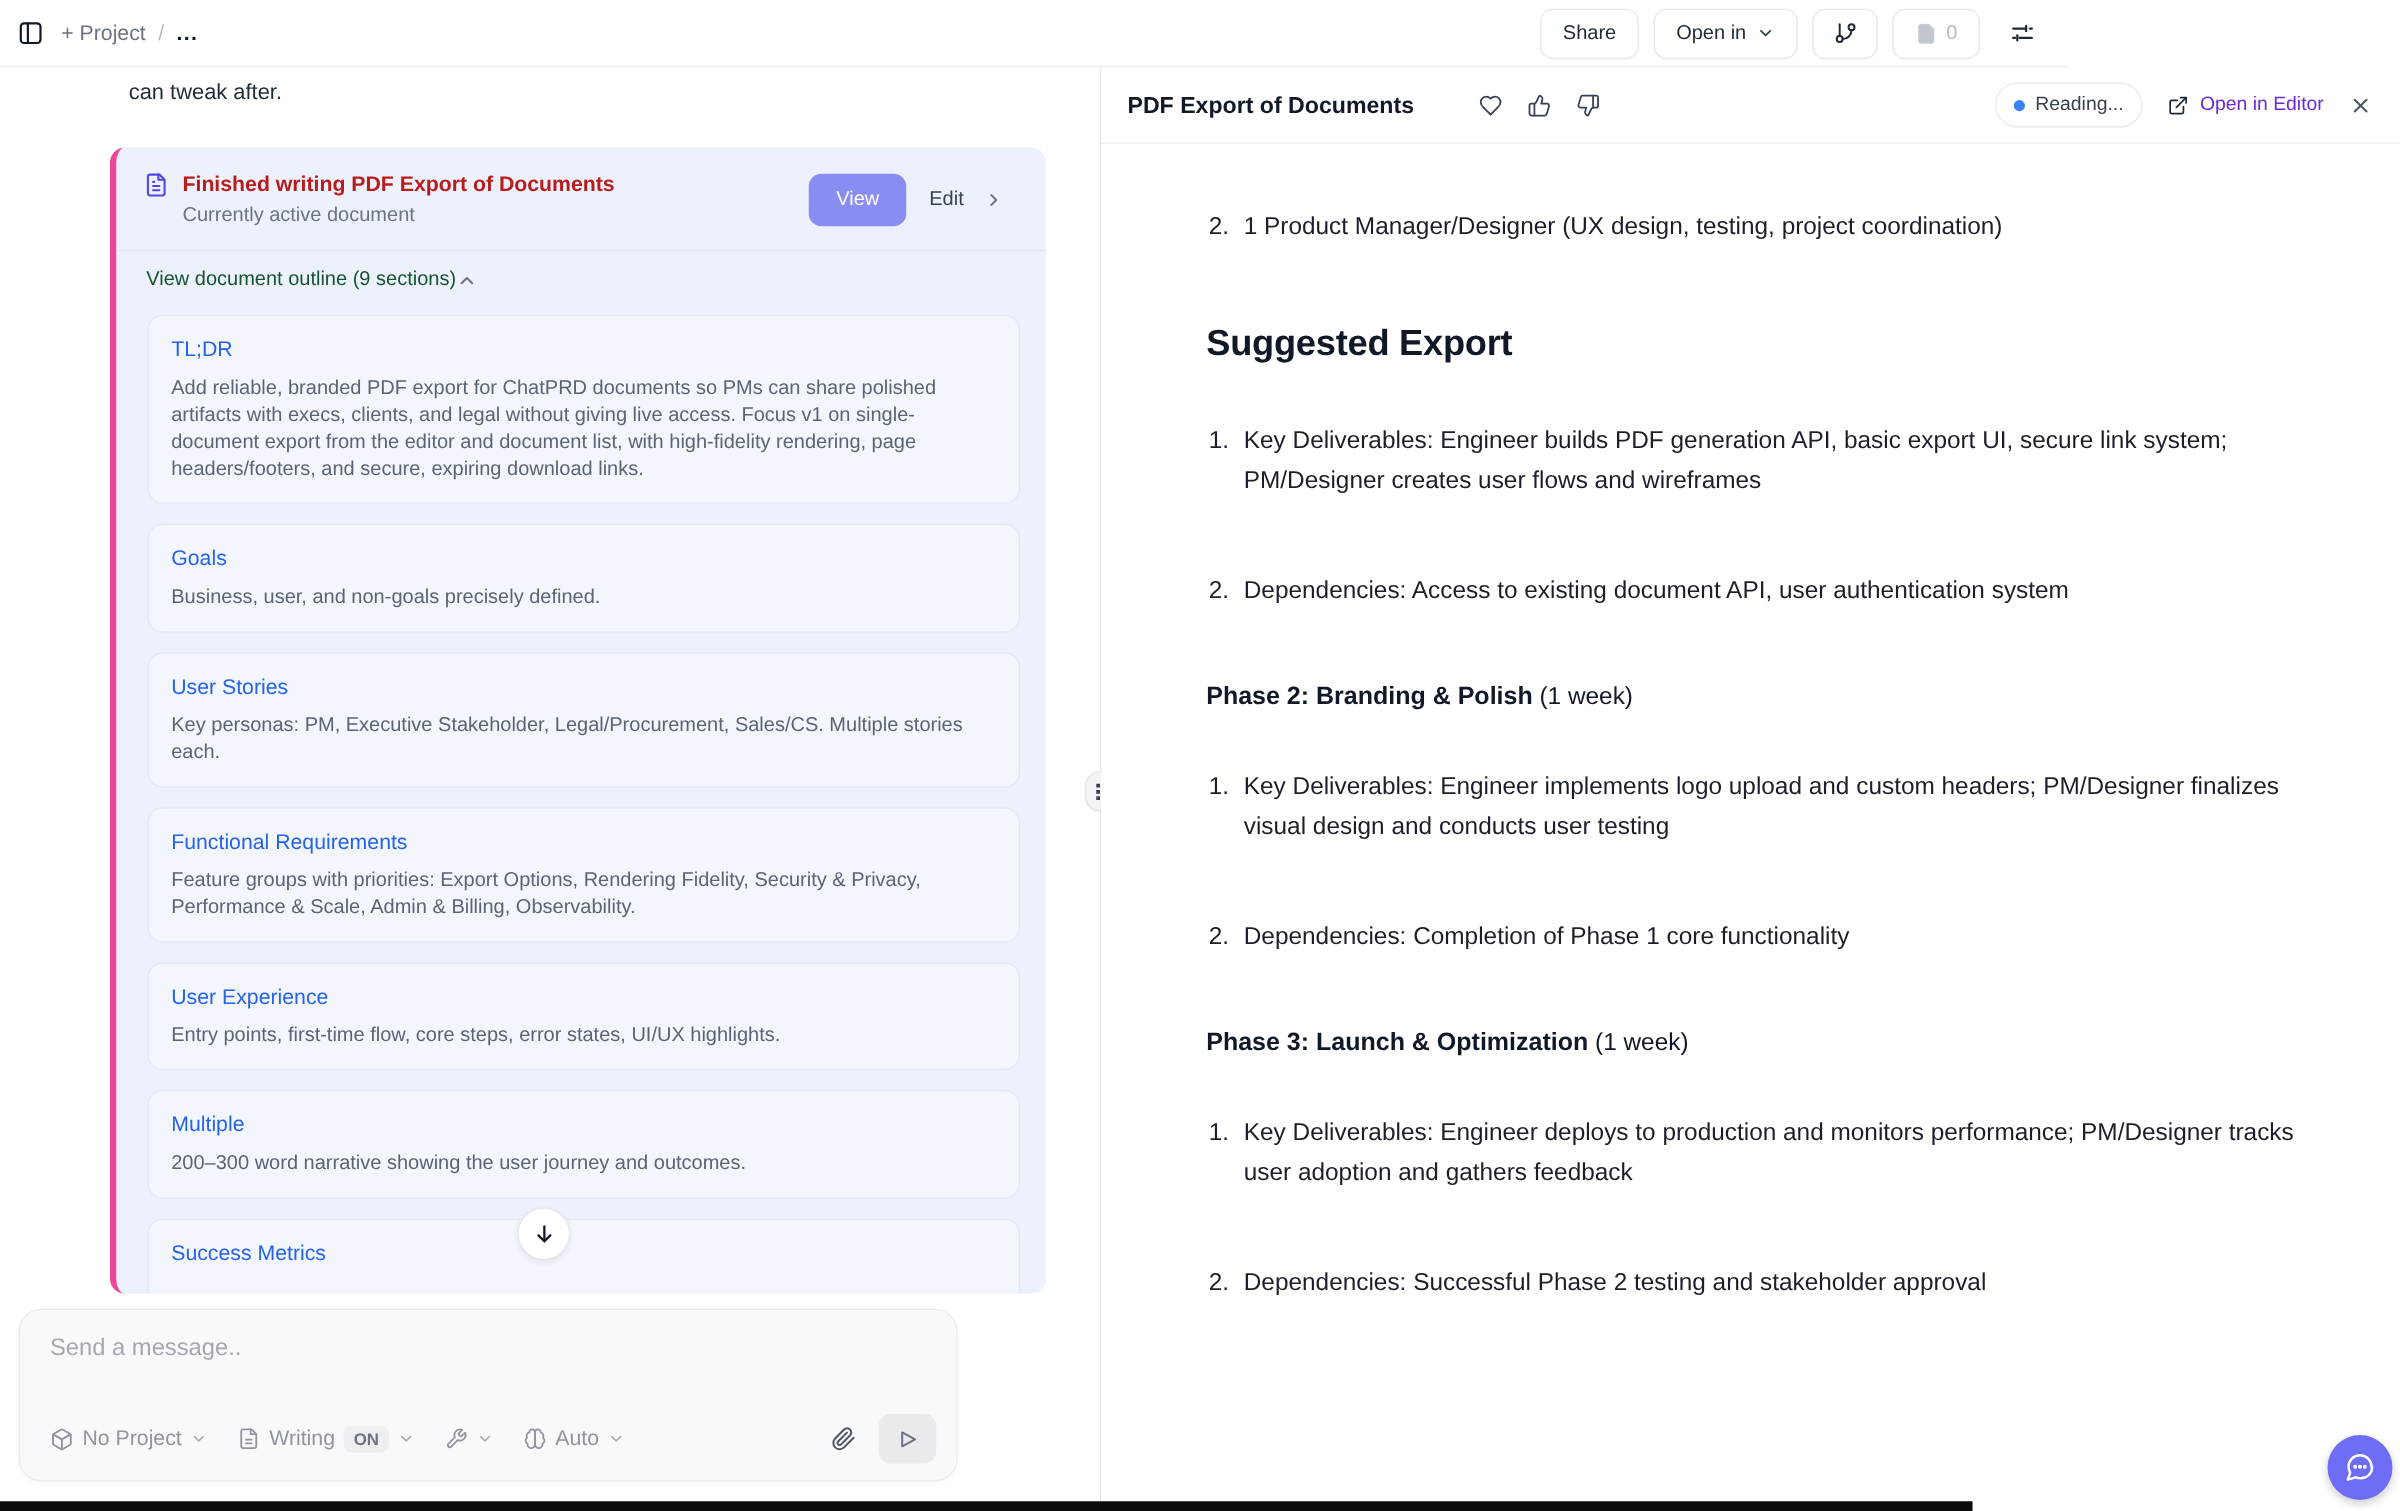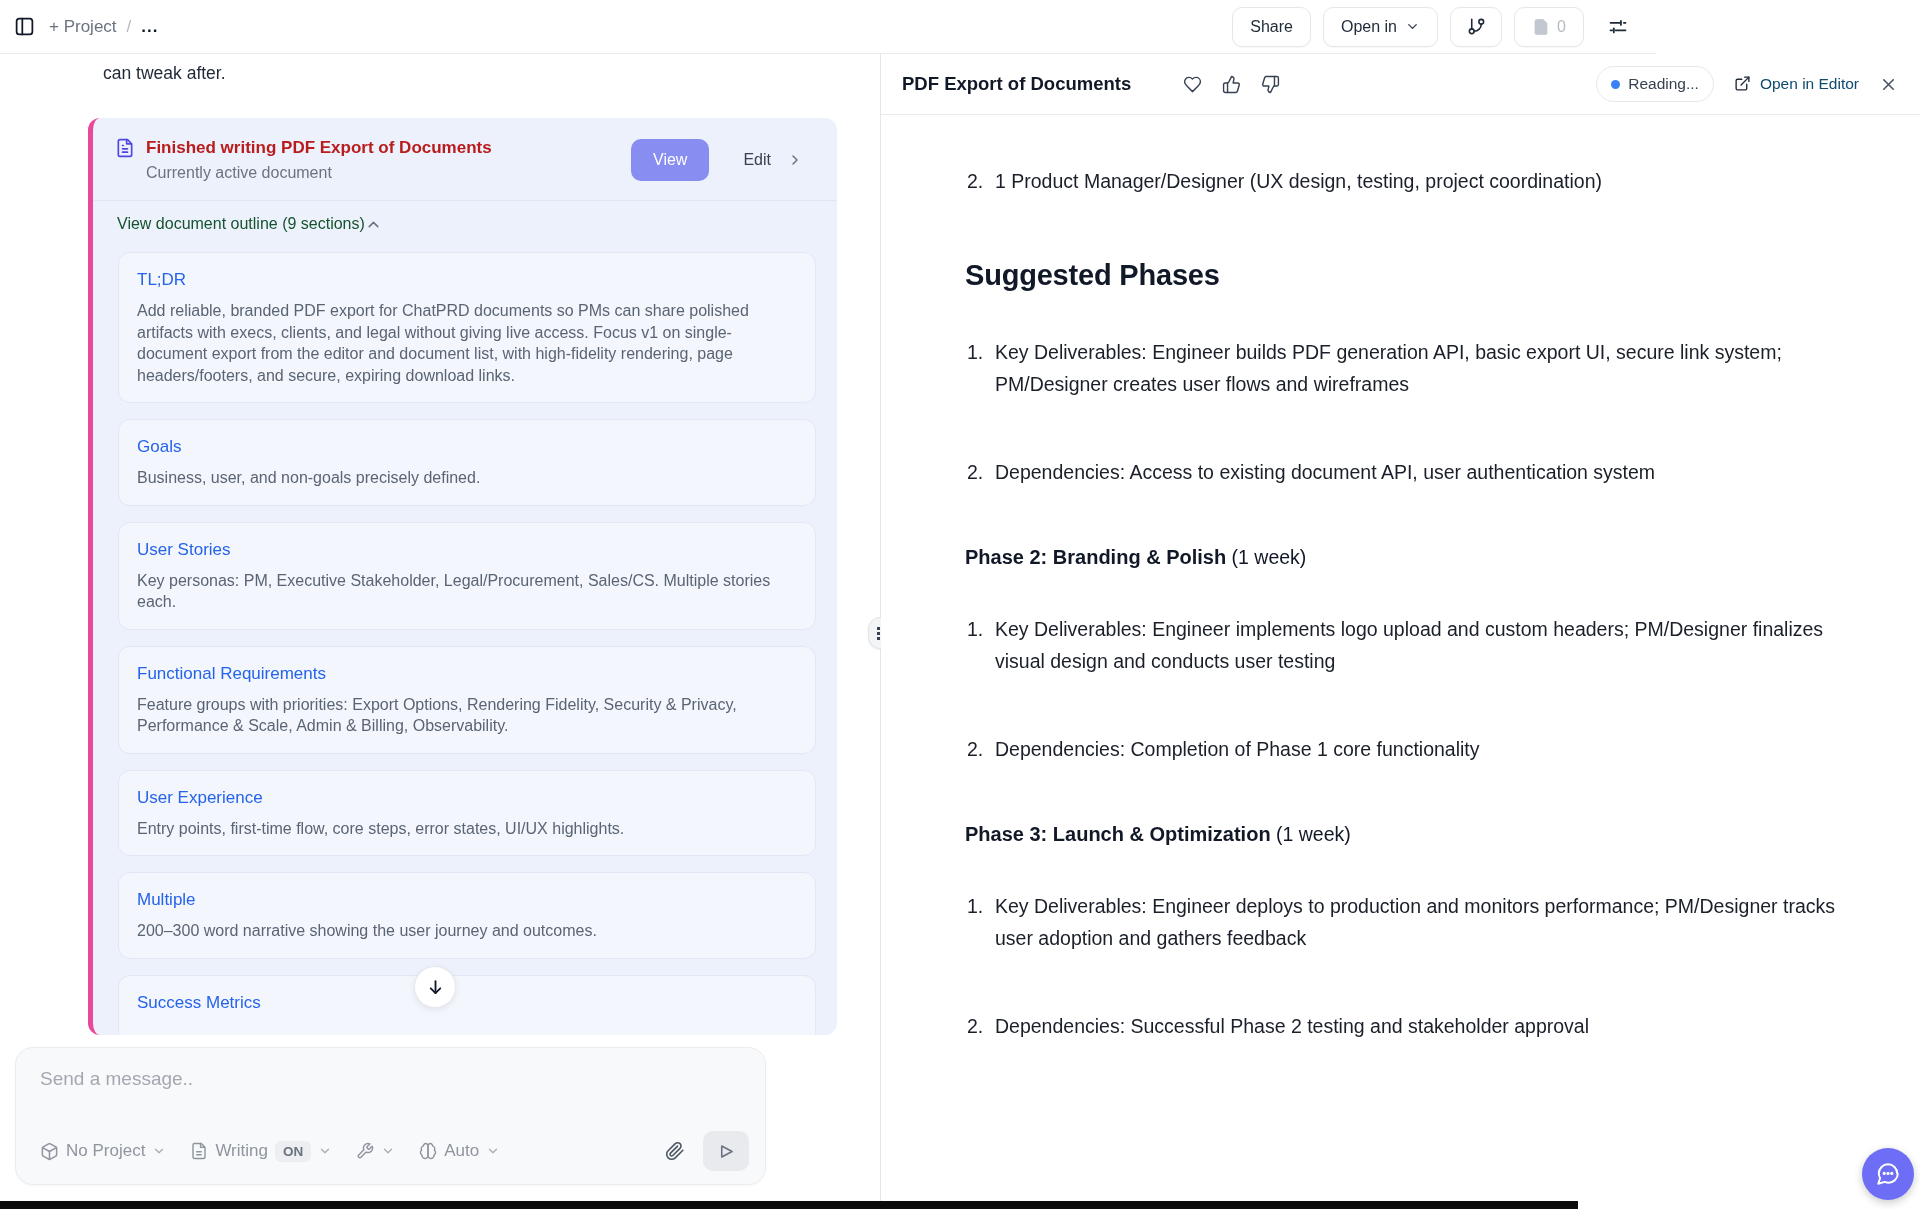--- a/index.html
+++ b/index.html
@@ -38,21 +38,21 @@
   
   .context-tail { padding:9px 0 0 103px; font-size:17.5px; color:#1f2937; }
 
   .doc-block { position:absolute; left:88px; top:64px; width:749px; height:917px;
     background:#edf1fc; border-left:5px solid #ec4899; border-radius:12px; overflow:hidden; }
   .doc-block-header { display:flex; align-items:center; padding:20px 22px 18px 22px; }
   .dbh-text { display:flex; flex-direction:column; gap:6px; }
   .dbh-title-row { display:flex; align-items:center; gap:11px; }
   .dbh-title { font-size:17px; font-weight:700; color:#b91c1c; }
   .dbh-sub { margin-left:31px; font-size:16px; color:#6b7280; }
-  .dbh-actions { margin-left:auto; display:flex; align-items:center; gap:22px; }
+  .dbh-actions { margin-left:auto; display:flex; align-items:center; gap:6px; }
   .view-btn { background:#878df1; color:#fff; border:none; border-radius:10px; height:42px;
     padding:0 22px; font-size:16px; cursor:pointer; font-family:inherit; }
   .edit-btn { background:transparent; border:none; color:#374151; font-size:16px; height:42px;
     padding:0 12px; display:flex; align-items:center; gap:16px; cursor:pointer; font-family:inherit; }
 
   .outline-header { border-top:1px solid #e1e5f4; display:flex; align-items:center;
     padding:14px 26px 13px 24px; font-size:16px; color:#14532d; cursor:pointer; }
   .outline-header svg { margin-left:auto; }
 
   .outline-list { padding:6px 21px 0 25px; display:flex; flex-direction:column; gap:16px; }
@@ -86,21 +86,21 @@
 
   
   .rp-header { height:61px; border-bottom:1px solid #e9eaec; display:flex; align-items:center;
     padding:0 22px 0 21px;gap:28px; }
   .rp-title { font-size:18.5px; font-weight:700; color:#111827; margin-right:24px; }
   .rp-react { display:flex; align-items:center; gap:20px; }
   .rp-right { margin-left:auto; display:flex; align-items:center; gap:20px; }
   .status-pill { display:flex; align-items:center; gap:8px; border:1px solid #e7e8ec; border-radius:999px;
     height:36px; padding:0 14px; font-size:15.5px; color:#374151; background:#fff; }
   .status-dot { width:9px; height:9px; border-radius:50%; background:#3b82f6; }
-  .open-editor { display:flex; align-items:flex-start; gap:9px; font-size:15.5px; color:#0c4a6e;
+  .open-editor { display:flex; align-items:flex-end; gap:9px; font-size:15.5px; color:#6d28d9;
     background:none; border:none; cursor:pointer; font-family:inherit; }
 
   .rp-content { height:1094px; overflow:hidden; padding:36px 80px 0 84px; color:#1a1f29; }
   .doc-li { display:flex; font-size:19.5px; line-height:32px; }
   .doc-li .num { width:30px; flex:0 0 30px; text-align:left; padding-left:2px; }
   .doc-li .li-text { flex:1; }
   .leading-item { margin-top:14px; }
   .doc-h2 { margin-top:62px; font-size:29px; font-weight:700; color:#111827; letter-spacing:-.2px; }
   .phase-title { margin-top:58px; font-size:20px; color:#111827; }
   .phase-title .pt-bold { font-weight:700; }
@@ -413,21 +413,21 @@
         </button>
       </span>
     </header>
 
     <div class="rp-content">
       <div class="doc-li leading-item">
         <span class="num">2.</span>
         <span class="li-text">1 Product Manager/Designer (UX design, testing, project coordination)</span>
       </div>
 
-      <h2 class="doc-h2">Suggested Phases</h2>
+      <h2 class="doc-h2">Suggested Export</h2>
 
       <div class="phase">
         <div class="doc-li first">
           <span class="num">1.</span>
           <span class="li-text">Key Deliverables: Engineer builds PDF generation API, basic export UI, secure link system; PM/Designer creates user flows and wireframes</span>
         </div>
         <div class="doc-li second">
           <span class="num">2.</span>
           <span class="li-text">Dependencies: Access to existing document API, user authentication system</span>
         </div>

